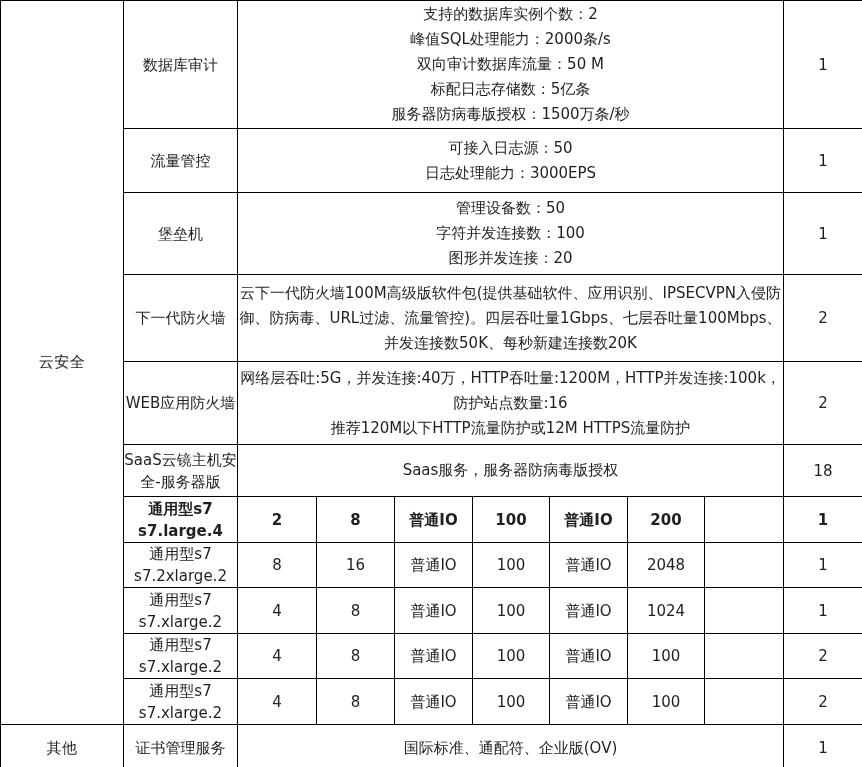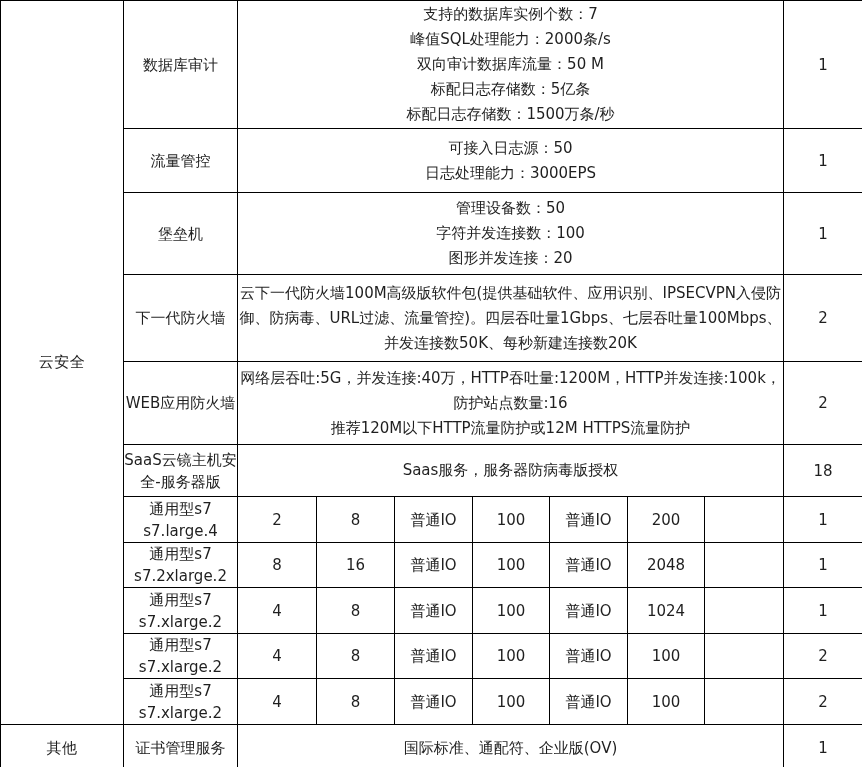--- a/index.html
+++ b/index.html
@@ -65,25 +65,25 @@
       <col style="width:77px">
       <col style="width:79px">
       <col style="width:79px">
     </colgroup>
 
     <tbody>
         <tr style="height:128px;">
       <td class="category-cell" rowspan="11">云安全</td>
       <td class="name-cell">数据库审计</td>
       <td class="spec-cell" colspan="7">
-        <div class="spec-line">支持的数据库实例个数：7</div>
+        <div class="spec-line">支持的数据库实例个数：2</div>
         <div class="spec-line">峰值SQL处理能力：2000条/s</div>
         <div class="spec-line">双向审计数据库流量：50 M</div>
         <div class="spec-line">标配日志存储数：5亿条</div>
-        <div class="spec-line">标配日志存储数：1500万条/秒</div>
+        <div class="spec-line">服务器防病毒版授权：1500万条/秒</div>
       </td>
       <td class="qty-cell">1</td>
     </tr>
 
     <tr style="height:64px;">
       <td class="name-cell">流量管控</td>
       <td class="spec-cell" colspan="7">
         <div class="spec-line">可接入日志源：50</div>
         <div class="spec-line">日志处理能力：3000EPS</div>
       </td>
@@ -118,21 +118,21 @@
     </tr>
 
     <tr style="height:52px;">
       <td class="name-cell">SaaS云镜主机安全-服务器版</td>
       <td class="spec-cell" colspan="7">
         <div class="spec-line">Saas服务，服务器防病毒版授权</div>
       </td>
       <td class="qty-cell">18</td>
     </tr>
 
-    <tr style="height:46px;">
+    <tr style="height:46px;font-weight:bold;">
       <td class="name-cell">通用型s7 s7.large.4</td>
       <td class="value-cell">2</td>
       <td class="value-cell">8</td>
       <td class="value-cell">普通IO</td>
       <td class="value-cell">100</td>
       <td class="value-cell">普通IO</td>
       <td class="value-cell">200</td>
       <td class="value-cell"></td>
       <td class="qty-cell">1</td>
     </tr>

